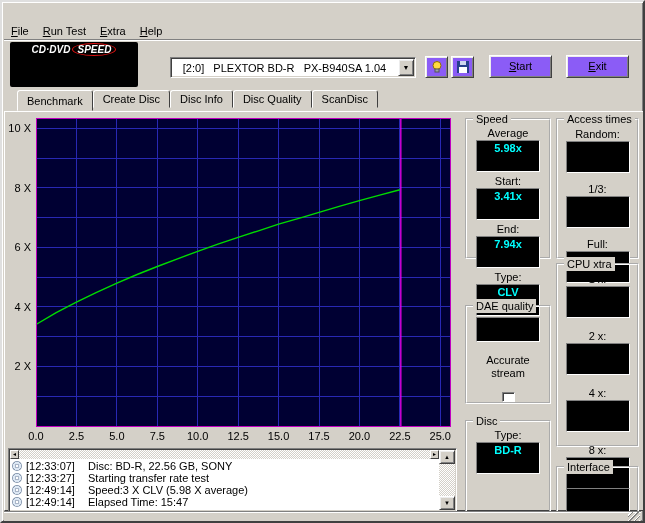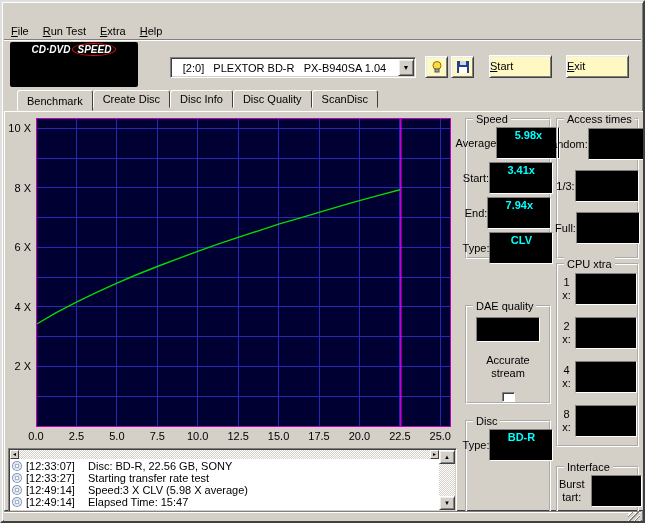--- a/index.html
+++ b/index.html
@@ -33,36 +33,36 @@
   .logo-speed { border:1px solid #e01010; border-radius:50%; padding:0 4px; margin-left:2px; }
   .combo { position:absolute; left:166px; top:16px; width:246px; height:21px; background:#fff;
     border:1px solid; border-color:#808080 #fff #fff #808080;
     box-shadow: inset 1px 1px 0 #404040, inset -1px -1px 0 #d4d0c8;
     display:flex; align-items:center; }
   .combo-text { flex:1; text-align:center; white-space:pre; overflow:hidden; font-size:11px; }
   .combo-arrow { width:16px; height:17px; margin-right:1px; background:#d4d0c8;
     border:1px solid; border-color:#fff #404040 #404040 #fff;
     box-shadow: inset 1px 1px 0 #ececec, inset -1px -1px 0 #808080;
     font-size:7px; line-height:15px; text-align:center; }
-  .btn3d { background:#fef9c3; border:1px solid; border-color:#fff #404040 #404040 #fff;
+  .btn3d { background:#8b5cf6; border:1px solid; border-color:#fff #404040 #404040 #fff;
     box-shadow: inset 1px 1px 0 #ececec, inset -1px -1px 0 #808080;
-    font-size:11px; color:#000; }
+    font-size:11px; text-align:center; color:#000; }
   .toolbtn { position:absolute; top:15px; width:23px; height:22px; display:flex; align-items:center; justify-content:center; }
   .pushbtn { position:absolute; top:14px; width:63px; height:23px; line-height:21px; }
   .tabstrip { position:absolute; left:4px; top:88px; height:21px; display:flex; align-items:flex-start; z-index:2;padding-left:11px; }
   .tab { height:18px; line-height:17px; padding:0 9px; background:#d4d0c8;
     border:1px solid; border-color:#fff #404040 transparent #fff; border-radius:3px 3px 0 0; }
   .tab.active { height:21px; line-height:20px; margin-bottom:-1px; z-index:3; position:relative; }
   .tabpanel { position:absolute; left:2px; top:109px; width:641px; height:400px;
     border:1px solid; border-color:#fff #404040 #404040 #fff; background:#d4d0c8; }
   #chart-svg { position:absolute; left:4px; top:112px; }
   .group { position:absolute; border:2px groove #fff; }
   .group-title { position:absolute; top:-8px; left:6px; background:#d4d0c8; padding:0 3px; line-height:14px; }
   .group-body { position:absolute; inset:0; display:flex; flex-direction:column; align-items:center; }
-  .pair { display:flex; flex-direction:row; align-items:center; }
+  .pair { display:flex; flex-direction:column; align-items:center; }
   .plabel { line-height:13px; text-align:center; }
   .vbox { width:64px; height:32px; background:#000; color:#00ffff; font-weight:bold;
     border:1px solid; border-color:#808080 #fff #fff #808080;
     line-height:14px; text-align:center; font-size:11px; }
   .checkbox { width:13px; height:13px; background:#fff;
     border:1px solid; border-color:#808080 #fff #fff #808080;
     box-shadow: inset 1px 1px 0 #404040; }
   .log { position:absolute; left:6px; top:446px; width:449px; height:64px; background:#fff;
     border:1px solid; border-color:#808080 #fff #fff #808080;
     box-shadow: inset 1px 1px 0 #404040, inset -1px -1px 0 #d4d0c8; }

